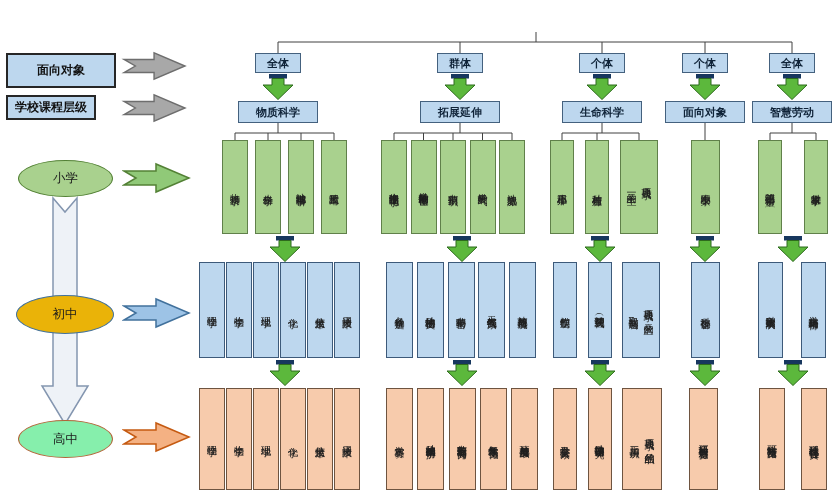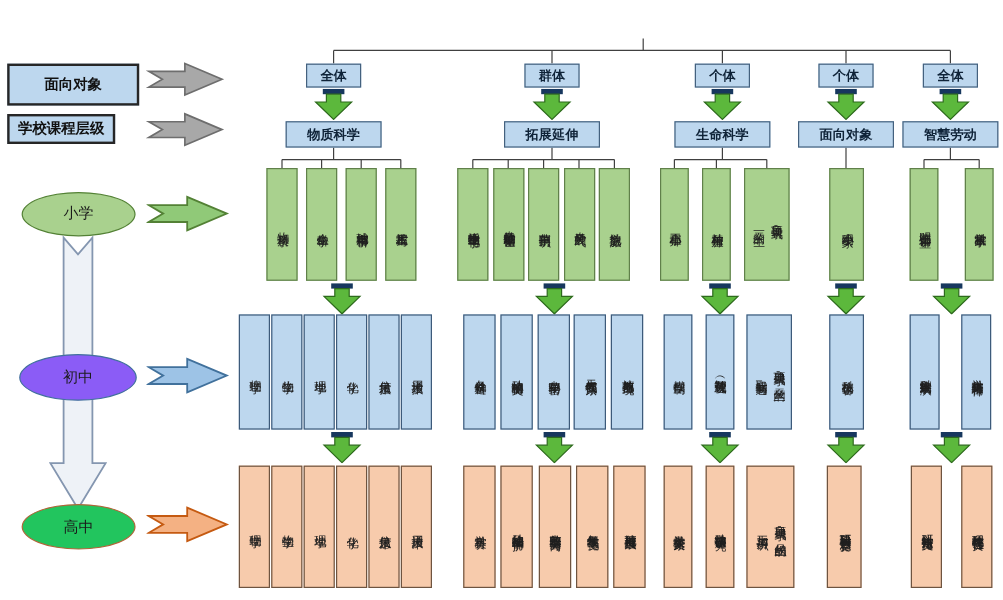--- a/index.html
+++ b/index.html
@@ -6,22 +6,22 @@
   #root{position:relative;width:836px;height:500px;background:#ffffff;
         font-family:"DejaVu Sans","Liberation Sans",sans-serif;overflow:hidden;}
   .abs{position:absolute;}
   .title{border:2px solid #000;background:#fff;color:#000;font-weight:bold;font-size:15px;
          letter-spacing:1px;display:flex;align-items:center;justify-content:center;box-sizing:border-box;}
   .lblbox{background:#bdd7ee;border:2px solid #262626;color:#111;font-weight:bold;font-size:12px;
           display:flex;align-items:center;justify-content:center;box-sizing:border-box;}
   .oval{border-radius:50%;display:flex;align-items:center;justify-content:center;
         font-weight:normal;font-size:12.5px;color:#1a1a1a;box-sizing:border-box;}
   .oval.g{background:#a9d18e;border:1.5px solid #538135;}
-  .oval.b{background:#8b5cf6;border:1.5px solid #41719c;}
-  .oval.o{background:#22c55e;border:1.5px solid #b06538;}
+  .oval.b{background:#eab308;border:1.5px solid #41719c;}
+  .oval.o{background:#86efac;border:1.5px solid #b06538;}
   .hbox{background:#bdd7ee;border:1px solid #44617e;color:#0f2338;font-size:11px;font-weight:bold;
         display:flex;align-items:center;justify-content:center;box-sizing:border-box;}
   .rowwrap{position:absolute;display:flex;justify-content:space-between;}
   .vbox{display:flex;align-items:center;justify-content:center;box-sizing:border-box;
         writing-mode:vertical-rl;text-orientation:upright;white-space:pre-line;
         font-size:10px;line-height:15px;letter-spacing:.5px;color:#1f1f1f;text-align:center;}
   .vbox.g{background:#a9d18e;border:1px solid #60804a;}
   .vbox.b{background:#bdd7ee;border:1px solid #3d5a7a;}
   .vbox.o{background:#f7cbac;border:1px solid #6e5440;}
   svg{display:block;}

